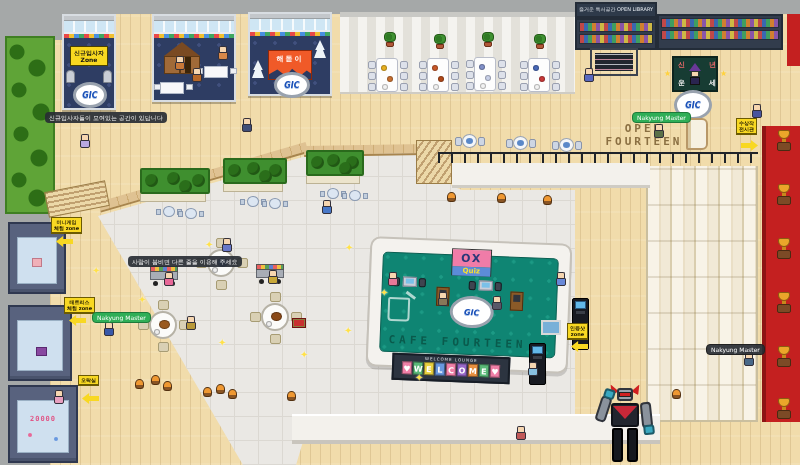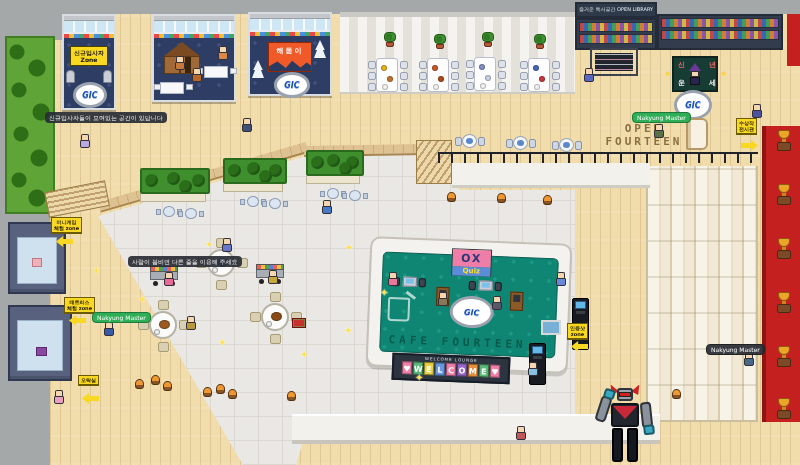--- a/index.html
+++ b/index.html
@@ -240,21 +240,21 @@
       <div class="wbench" style="left:0px;top:44px"></div>
       <div class="wbench" style="left:32px;top:44px"></div>
     </div>
   </div>
 
   <div class="booth" style="left:248px;top:12px;width:84px;height:84px">
     <div class="bo-roof"></div>
     <div class="bo-glass"></div>
     <div class="bo-garland"></div>
     <div class="bo-floor">
-      <div class="banner" style="left:18px;top:4px">
+      <div class="banner" style="left:18px;top:12px">
         <div class="bn-t">해돋이</div>
           <div class="bn-m"></div>
       </div>
       <div class="snowtree" style="left:2px;top:22px"></div>
       <div class="snowtree" style="left:64px;top:2px"></div>
       <div class="gicrug" style="left:24px;top:34px;width:36px;height:26px">
           <span>GIC</span>
         </div>
     </div>
   </div>
@@ -343,20 +343,27 @@
   <div id="photoframe" class="abs"></div>
 
   <div class="room" style="left:8px;top:222px;width:58px;height:72px">
     <div class="rm-floor">
       <div class="rm-deco" style="left:14px;top:20px;width:10px;height:9px;background:#f0b0b8;border:1px solid #c07888"></div>
     </div>
   </div>
   <div class="room" style="left:8px;top:305px;width:64px;height:76px">
     <div class="rm-floor">
       <div class="rm-deco" style="left:18px;top:26px;width:11px;height:9px;background:#8848a0;border:1px solid #5a2870"></div>
+    </div>
+  </div>
+  <div class="room" style="left:8px;top:385px;width:70px;height:78px">
+    <div class="rm-floor">
+      <div id="score">20000</div>
+      <div class="rm-deco" style="left:10px;top:32px;width:4px;height:4px;background:#e86898;border-radius:50%"></div>
+      <div class="rm-deco" style="left:36px;top:36px;width:4px;height:4px;background:#6898e0;border-radius:50%"></div>
     </div>
   </div>
 
   <div id="robot" class="abs">
     <div class="rb-horn l"></div>
     <div class="rb-horn r"></div>
     <div class="rb-head">
         <div class="rb-eyes"></div>
       </div>
     <div class="rb-arm l">

